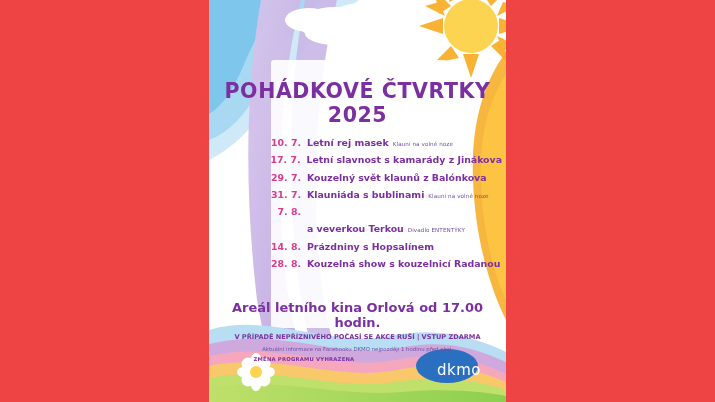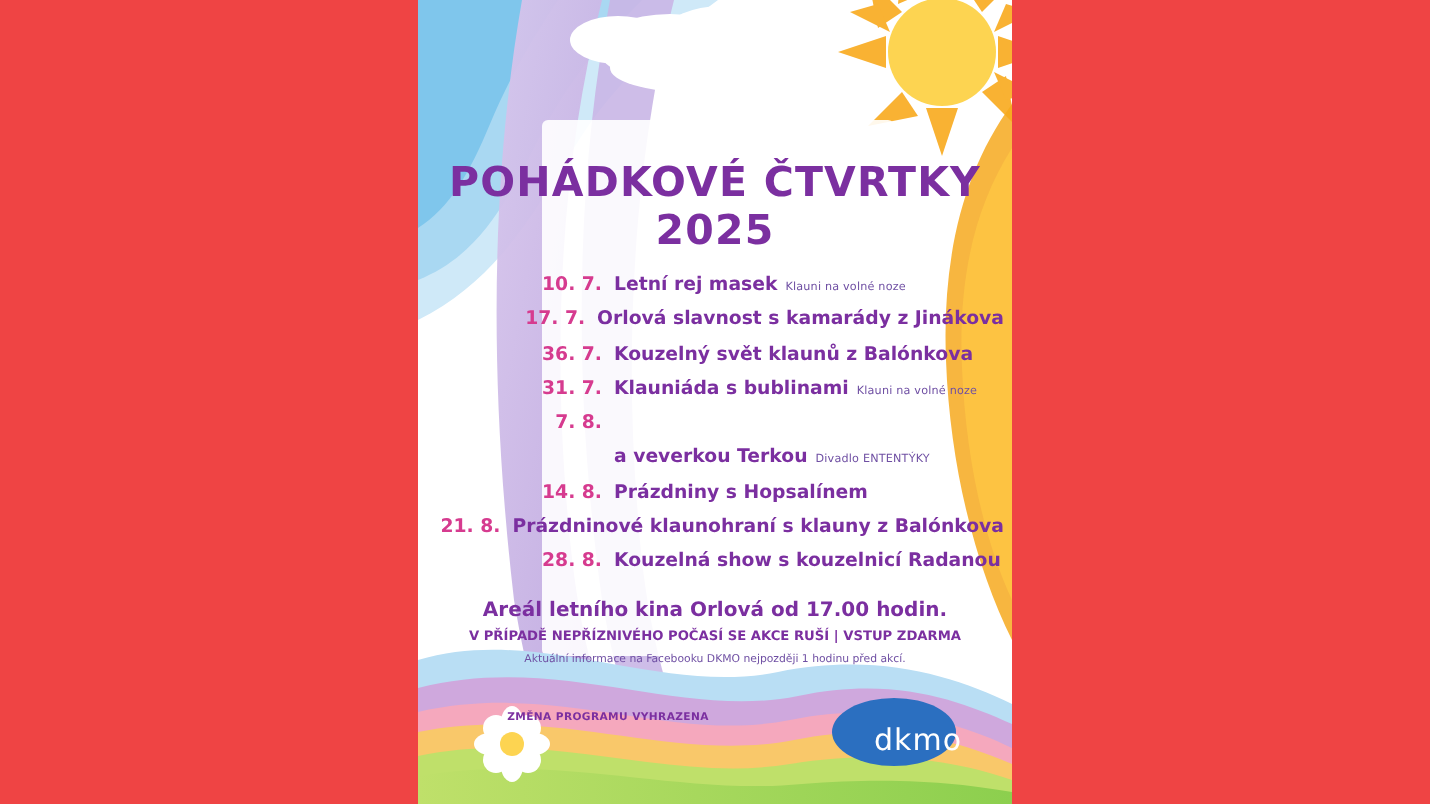--- a/index.html
+++ b/index.html
@@ -114,21 +114,21 @@
   .footer {
     position: absolute;
     top: 300px;
     left: 0;
     width: 297px;
     text-align: center;
   }
   .footer .f1 {
     font-family: "DejaVu Sans", sans-serif;
     font-weight: bold;
-    font-size: 10px;
+    font-size: 13px;
     color: #7b2fa0;
     margin-bottom: 2.5px;
   }
   .footer .f2 {
     font-family: "DejaVu Sans", sans-serif;
     font-weight: bold;
     font-size: 6.6px;
     color: #7b2fa0;
     margin-bottom: 5px;
   }
@@ -258,44 +258,40 @@
     <div class="content">
       <div class="title">POHÁDKOVÉ ČTVRTKY 2025</div>
 
       <div class="program">
         <div class="row">
           <span class="date">10. 7.</span>
           <span class="desc"><span>Letní rej masek</span><span class="note">Klauni na volné noze</span></span>
         </div>
         <div class="row">
           <span class="date">17. 7.</span>
-          <span class="desc"><span>Orlová slavnost s kamarády z Jinákova</span><span class="note"></span></span>
-        </div>
-        <div class="row">
-          <span class="date">36. 7.</span>
+          <span class="desc"><span>Letní slavnost s kamarády z Jinákova</span><span class="note"></span></span>
+        </div>
+        <div class="row">
+          <span class="date">29. 7.</span>
           <span class="desc"><span>Kouzelný svět klaunů z Balónkova</span><span class="note"></span></span>
         </div>
         <div class="row">
           <span class="date">31. 7.</span>
           <span class="desc"><span>Klauniáda s bublinami</span><span class="note">Klauni na volné noze</span></span>
         </div>
         <div class="row">
           <span class="date">7. 8.</span>
         </div>
         <div class="row cont">
           <span class="date"></span>
           <span class="desc"><span>a veverkou Terkou</span><span class="note">Divadlo ENTENTÝKY</span></span>
         </div>
         <div class="row">
           <span class="date">14. 8.</span>
           <span class="desc"><span>Prázdniny s Hopsalínem</span><span class="note"></span></span>
-        </div>
-        <div class="row">
-          <span class="date">21. 8.</span>
-          <span class="desc"><span>Prázdninové klaunohraní s klauny z Balónkova</span><span class="note"></span></span>
         </div>
         <div class="row">
           <span class="date">28. 8.</span>
           <span class="desc"><span>Kouzelná show s kouzelnicí Radanou</span><span class="note"></span></span>
         </div>
       </div>
 
       <div class="footer">
         <div class="f1">Areál letního kina Orlová od 17.00 hodin.</div>
         <div class="f2">V PŘÍPADĚ NEPŘÍZNIVÉHO POČASÍ SE AKCE RUŠÍ | VSTUP ZDARMA</div>

